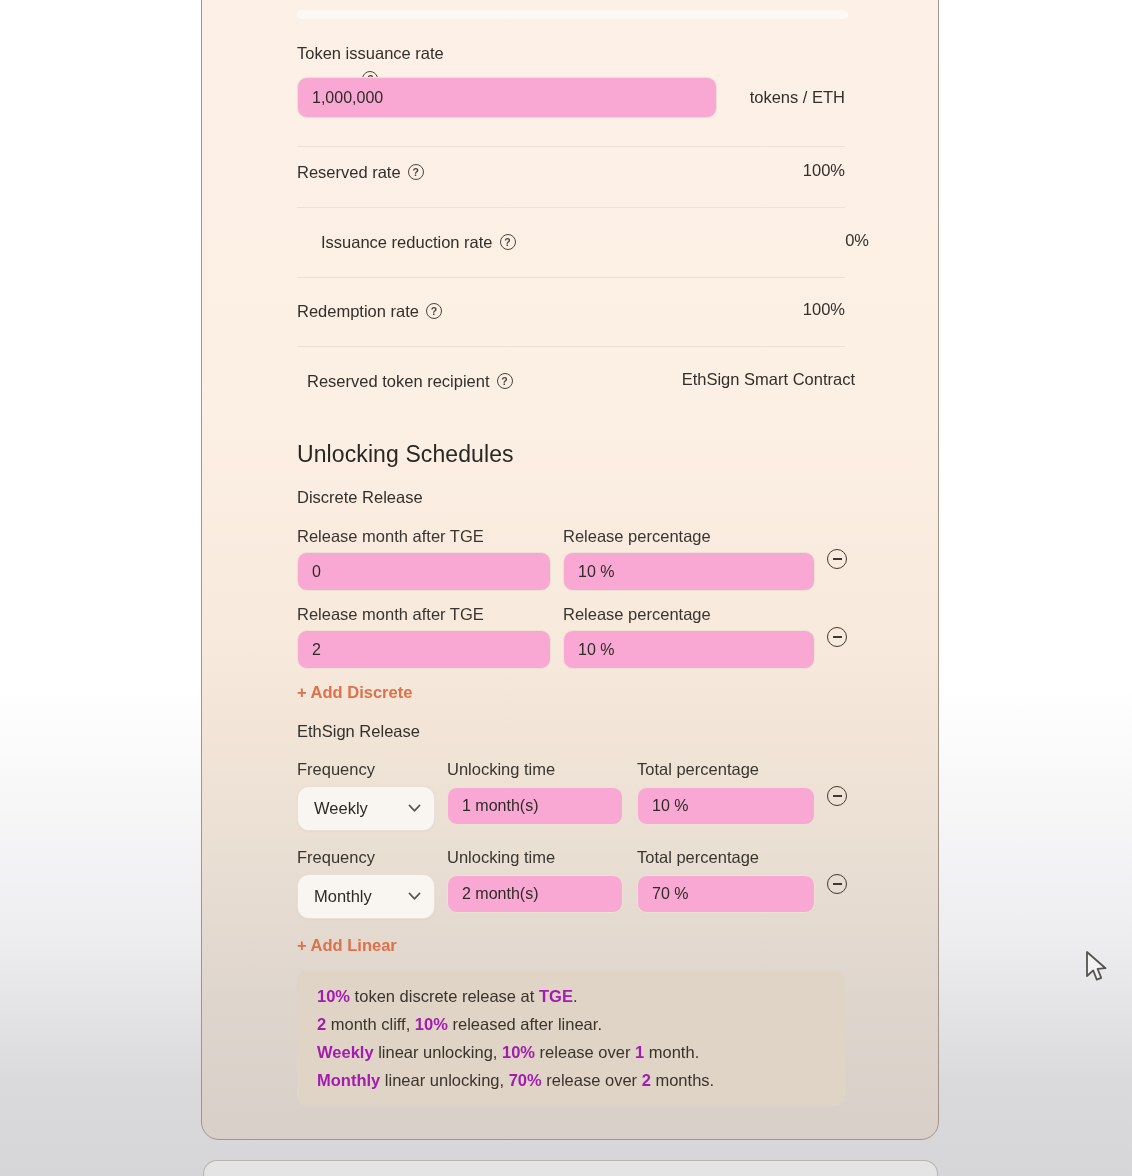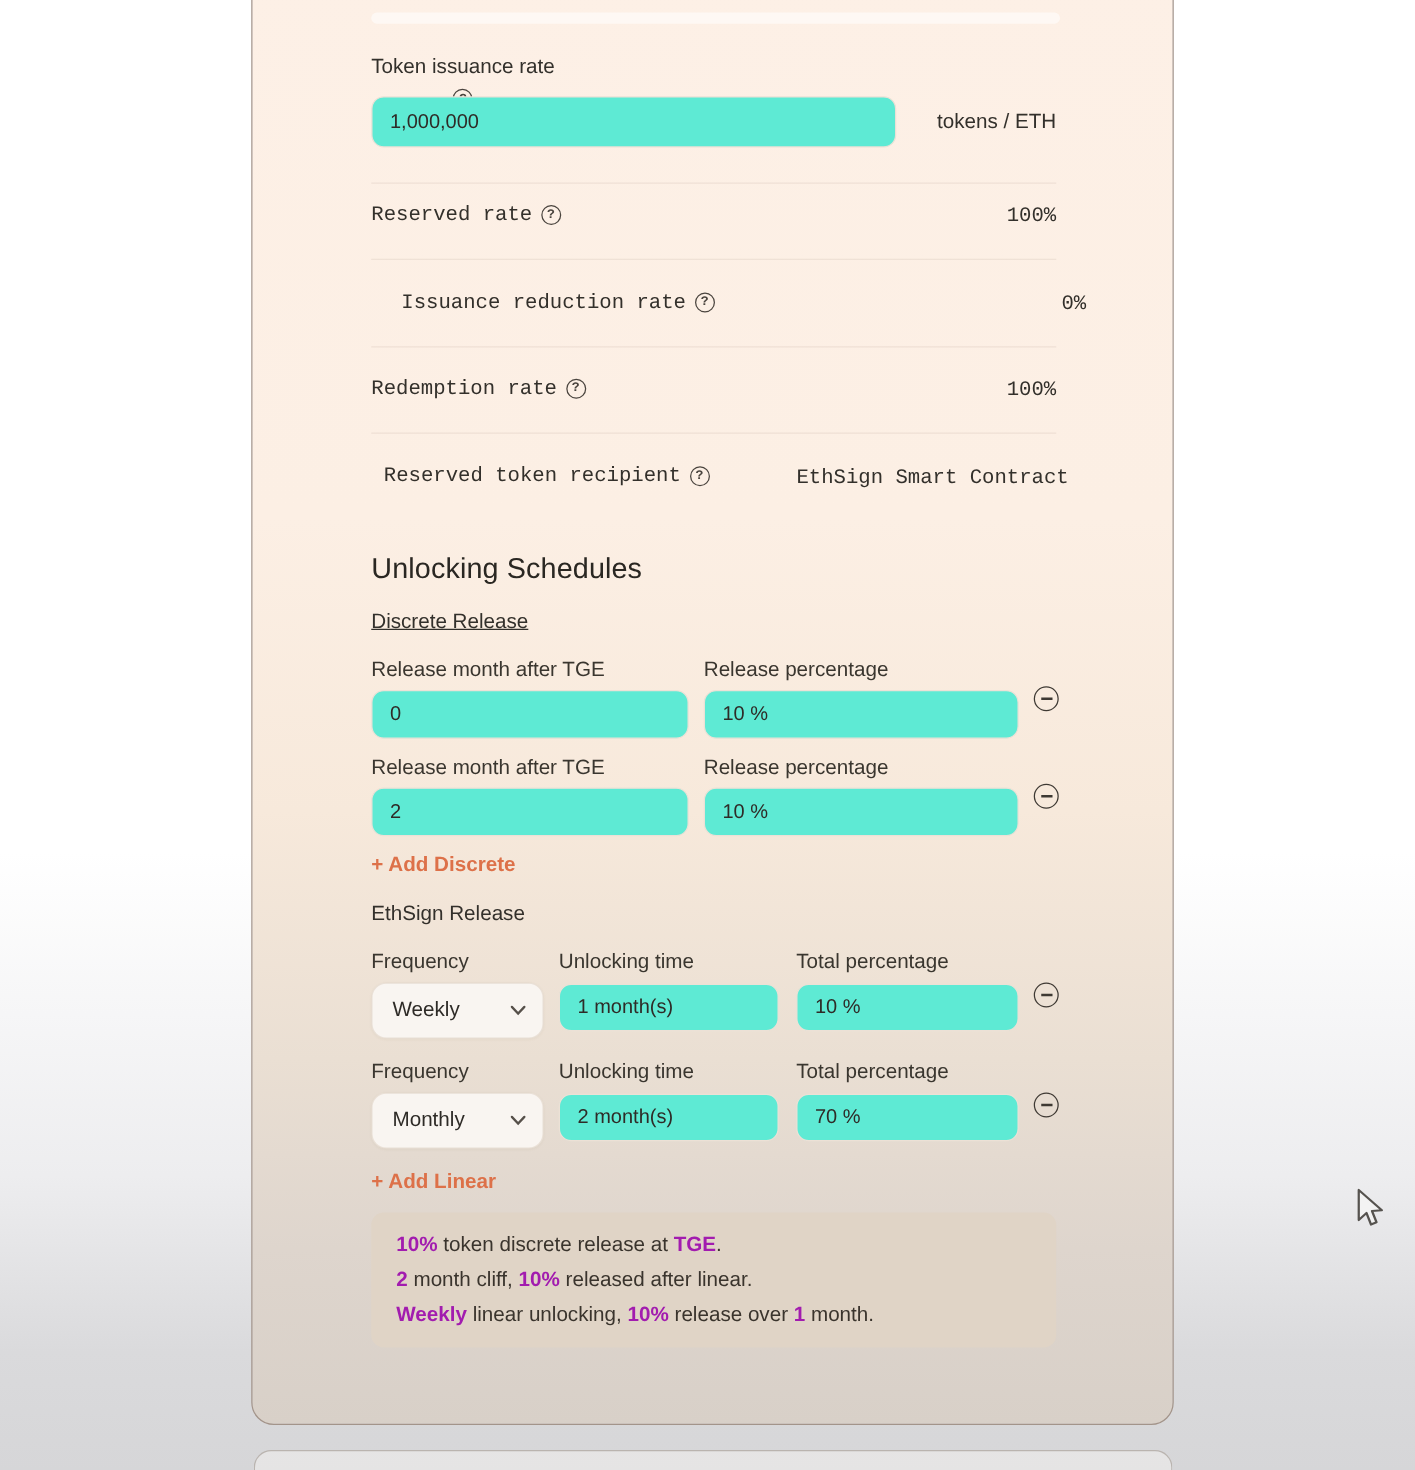--- a/index.html
+++ b/index.html
@@ -35,29 +35,29 @@
   .field-label {
     font-size:16.5px; line-height:22px; color:#33302b;
     display:flex; align-items:center; gap:7px; white-space:nowrap;
   }
   .help-icon {
     width:16px; height:16px; border:1.3px solid #4a443e; border-radius:50%;
     display:inline-flex; align-items:center; justify-content:center;
     font-size:10.5px; font-weight:700; color:#4a443e; flex:0 0 auto;
   }
   .tb {
-    background:#5eead4; border:1px solid #ece1d6; border-radius:10px;
+    background:#f9a8d4; border:1px solid #ece1d6; border-radius:10px;
     font-family:"Liberation Sans",sans-serif; font-size:16px; color:#2e2b27;
     padding:0 14px; outline:none; width:100%; height:100%;
   }
   .unit { font-size:16.5px; color:#33302b; }
 
   .divider { width:548px; height:1px; background:rgba(92,62,38,0.08); left:297px; }
 
-  .prop-row { left:297px; width:548px; display:flex; justify-content:space-between; align-items:center;font-family:Liberation Mono, monospace; }
+  .prop-row { left:297px; width:548px; display:flex; justify-content:space-between; align-items:flex-start; }
   .prop-value { font-size:16.5px; color:#33302b; white-space:nowrap; }
 
   .h-section { font-size:23px; font-weight:400; color:#2a2722; letter-spacing:0.1px;text-align:center; }
   .h-sub { font-size:16.5px; color:#33302b; }
   .col-label { font-size:16.5px; color:#3a362f; white-space:nowrap; }
 
   .remove-btn {
     width:20px; height:20px; border:1.6px solid #3e3933; border-radius:50%;
     background:transparent; display:flex; align-items:center; justify-content:center;
     cursor:pointer; padding:0;
@@ -134,21 +134,21 @@
 <div class="abs prop-row" style="top:370px; height:22px;margin-left:10px;">
   <span class="field-label">
     <span>Reserved token recipient</span>
     <span class="help-icon">?</span>
   </span>
   <span class="prop-value">EthSign Smart Contract</span>
 </div>
 
 <div class="abs h-section" style="left:297px; top:441px;">Unlocking Schedules</div>
 
-<div class="abs h-sub" style="left:297px; top:488px;text-decoration:underline;">Discrete Release</div>
+<div class="abs h-sub" style="left:297px; top:488px;">Discrete Release</div>
 
 <div class="abs col-label" style="left:297px; top:527px;">Release month after TGE</div>
 <div class="abs col-label" style="left:563px; top:527px;">Release percentage</div>
 <div class="abs" style="left:297px; top:552px; width:254px; height:39px;">
   <input class="tb" type="text" value="0" style="">
 </div>
 <div class="abs" style="left:563px; top:552px; width:252px; height:39px;">
   <input class="tb" type="text" value="10 %" style="">
 </div>
 <button class="abs remove-btn" style="left:827px; top:549px;"></button>
@@ -202,19 +202,20 @@
   <input class="tb" type="text" value="70 %" style="">
 </div>
 <button class="abs remove-btn" style="left:827px; top:874px;"></button>
 
 <button class="abs add-link" style="left:297px; top:936px;">+ Add Linear</button>
 
 <div class="abs summary">
   <div class="line"><b>10%</b><span> token discrete release at </span><b>TGE</b><span>.</span></div>
   <div class="line"><b>2</b><span> month cliff, </span><b>10%</b><span> released after linear.</span></div>
   <div class="line"><b>Weekly</b><span> linear unlocking, </span><b>10%</b><span> release over </span><b>1</b><span> month.</span></div>
+  <div class="line"><b>Monthly</b><span> linear unlocking, </span><b>70%</b><span> release over </span><b>2</b><span> months.</span></div>
 </div>
 
 <div class="abs card2"></div>
 
 <svg class="abs cursor-icon" width="26" height="34" viewBox="0 0 26 34">
   <path d="M4 2 L4 26 L10.2 20.4 L13.8 29.6 L18.2 27.8 L14.6 18.8 L22.5 18.2 Z" fill="#f3f3f3" stroke="#56534f" stroke-width="1.8" stroke-linejoin="round"></path>
 </svg>
 
 </body></html>

